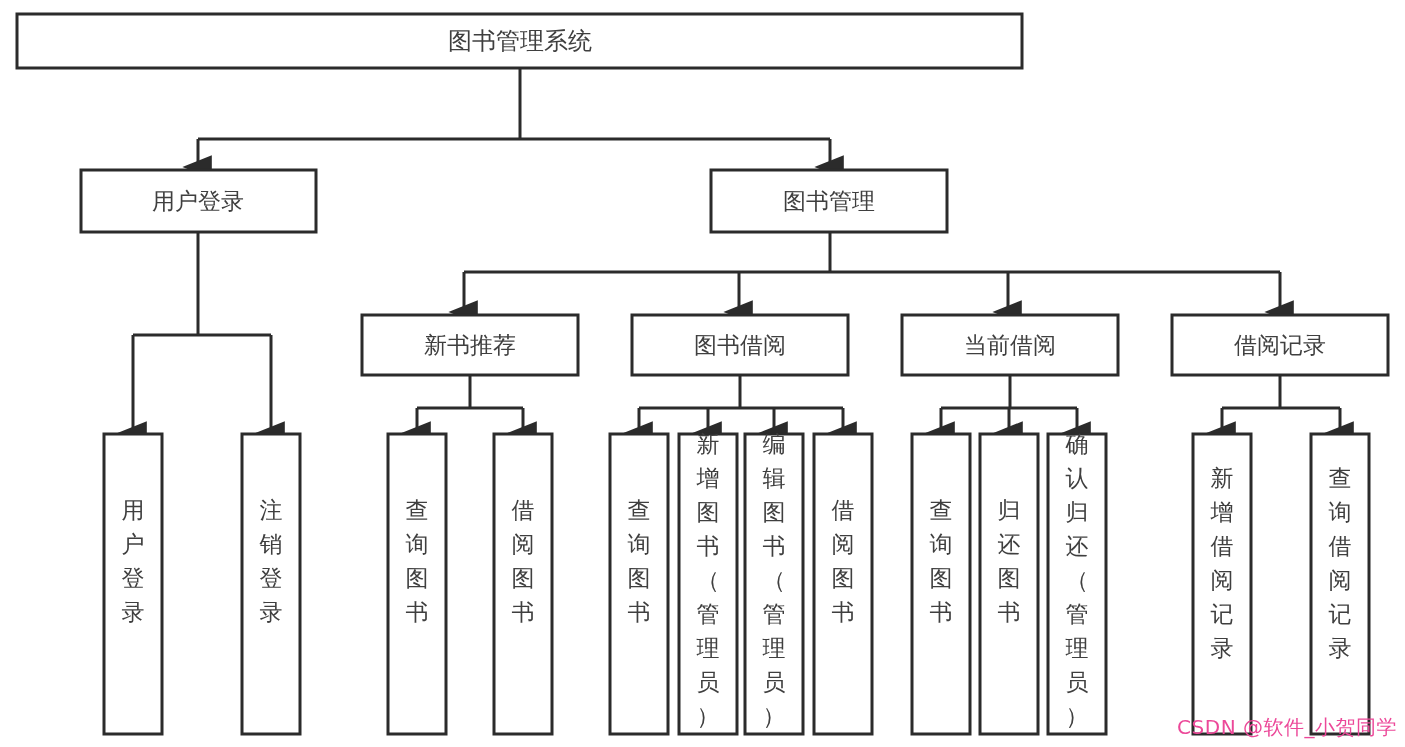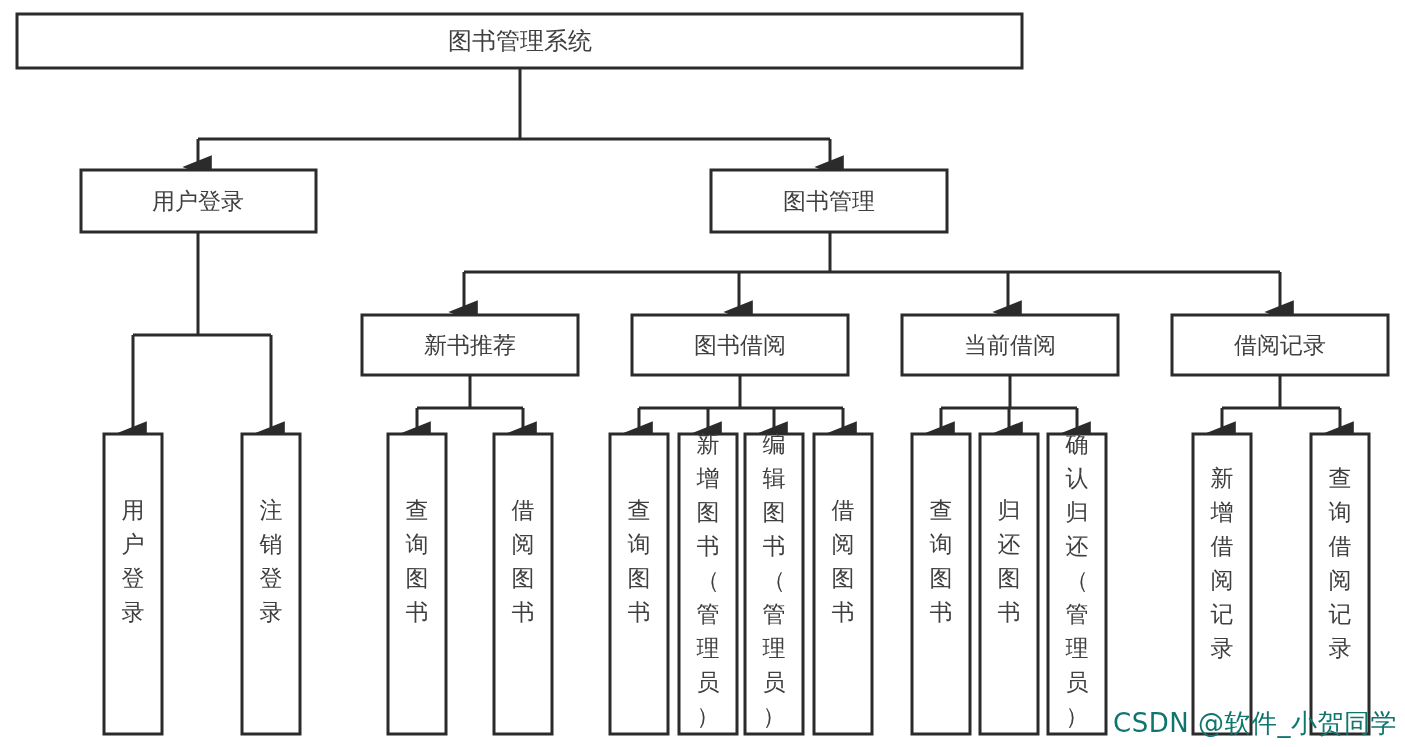--- a/index.html
+++ b/index.html
@@ -53,22 +53,22 @@
     stroke: #2b2b2b;
     stroke-width: 3;
     fill: none;
     stroke-linecap: butt;
   }
   .watermark {
     position: absolute;
     right: 8px;
     bottom: 6px;
     font-family: "DejaVu Sans", "Liberation Sans", sans-serif;
-    font-size: 26px;
-    color: #0f766e;
+    font-size: 20px;
+    color: #ec4899;
     letter-spacing: 0.5px;
     white-space: nowrap;
     user-select: none;
   }
 </style>
 </head>
 <body>
 
 <div id="diagram-root">
 

